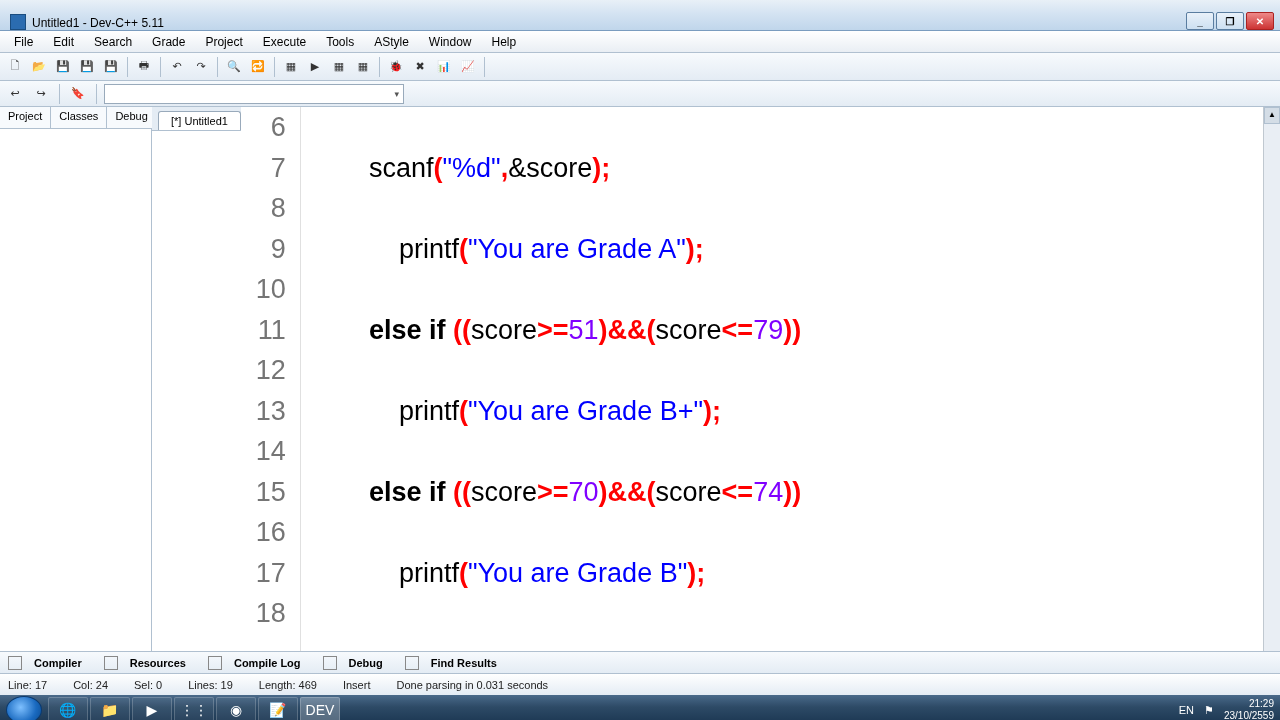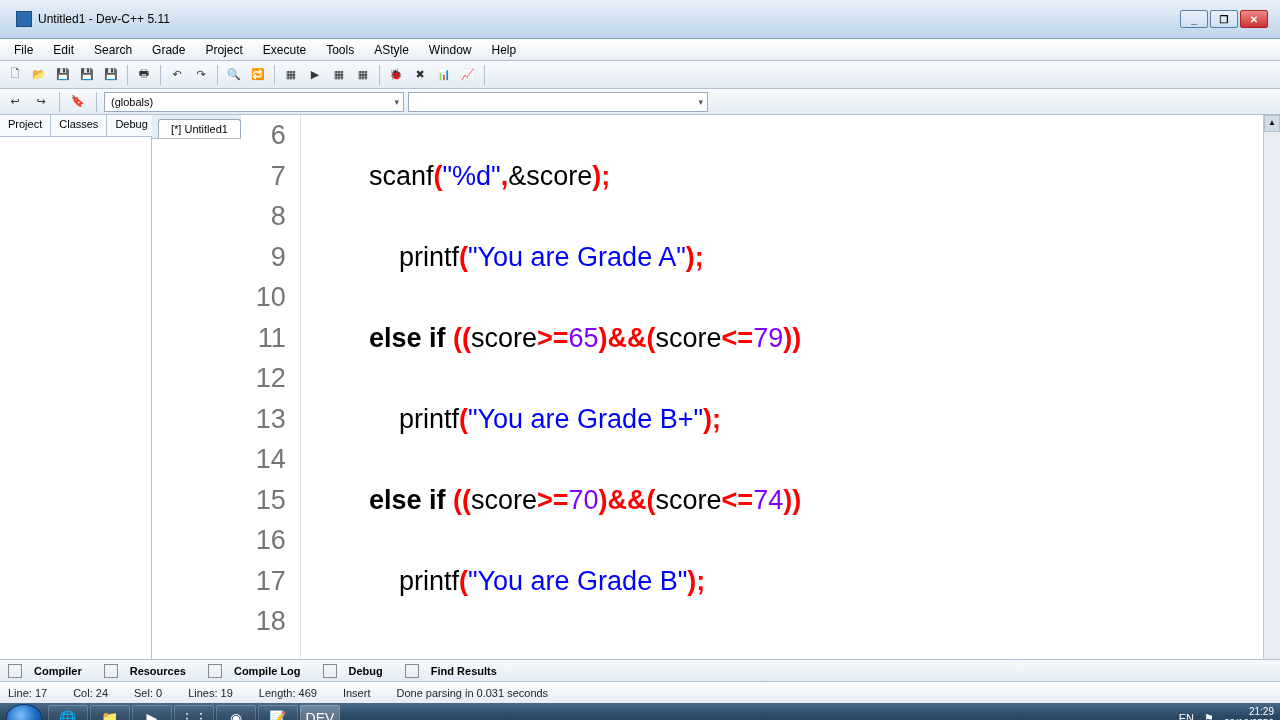--- a/index.html
+++ b/index.html
@@ -1,19 +1,19 @@
 <!DOCTYPE html>
 <html><head>
 <meta charset="utf-8">
 <style>
 * { margin:0; padding:0; box-sizing:border-box; font-family:"Segoe UI",Tahoma,sans-serif; }
 body { width:1280px; height:720px; overflow:hidden; background:#fff; font-size:12px; }
 
 
-.titlebar { height:39px; background:linear-gradient(#e8f0f7,#d4e3f2 45%,#c0d6eb); display:flex; align-items:center; padding:0 12px; border-bottom:1px solid #7a9cbf; }
+.titlebar { height:31px; background:linear-gradient(#e8f0f7,#d4e3f2 45%,#c0d6eb); display:flex; align-items:flex-end; padding:0 6px; border-bottom:1px solid #7a9cbf; }
 .titlebar .appicon { width:16px; height:16px; background:#2b6cb0; margin:0 6px 0 4px; display:inline-block; border:1px solid #1a4d80; }
 .titlebar .title { flex:1; color:#000; font-size:12px; }
 .titlebar .winbtns { display:flex; gap:2px; }
 .titlebar .winbtn { width:28px; height:18px; border:1px solid #5a7da0; border-radius:2px; display:flex; align-items:center; justify-content:center; font-size:10px; font-weight:bold; background:linear-gradient(#e9f1f9,#cde0f1); }
 .titlebar .winbtn.close { background:linear-gradient(#e88,#c33); color:#fff; border-color:#a22; }
 
 
 .menubar { height:22px; background:linear-gradient(#fff,#e9eef4); border-bottom:1px solid #b0c0d0; display:flex; align-items:center; padding:0 4px; }
 .menubar span { padding:2px 10px; font-size:12px; color:#000; cursor:default; }
 
@@ -123,21 +123,20 @@
   <div class="tbtn">📈</div>
   <div class="sep"></div>
 </div>
 
 <div class="toolbar2">
   <div class="tbtn">↩</div>
   <div class="tbtn">↪</div>
   <div class="sep"></div>
   <div class="tbtn">🔖</div>
   <div class="sep"></div>
-  <div class="combo wide">(globals)</div>
   <div class="combo wider"></div>
 </div>
 
 <div class="workspace">
   <div class="leftpanel">
     <div class="lefttabs">
       <span>Project</span>
       <span>Classes</span>
       <span>Debug</span>
     </div>
@@ -159,21 +158,21 @@
           <div>13</div>
           <div>14</div>
         <div>15</div>
           <div>16</div>
           <div>17</div>
         <div>18</div>
       </div>
       <div class="code">
 <div class="line"><span>        </span><span class="fn">scanf</span><span class="pn">(</span><span class="str">"%d"</span><span class="pn">,</span><span>&amp;score</span><span class="pn">);</span></div>
 <div class="line"><span>            </span><span class="fn">printf</span><span class="pn">(</span><span class="str">"You are Grade A"</span><span class="pn">);</span></div>
-<div class="line"><span>        </span><span class="kw">else if</span> <span class="pn">((</span><span>score</span><span class="op">&gt;=</span><span class="num">65</span><span class="pn">)</span><span class="op">&amp;&amp;</span><span class="pn">(</span><span>score</span><span class="op">&lt;=</span><span class="num">79</span><span class="pn">))</span></div>
+<div class="line"><span>        </span><span class="kw">else if</span> <span class="pn">((</span><span>score</span><span class="op">&gt;=</span><span class="num">51</span><span class="pn">)</span><span class="op">&amp;&amp;</span><span class="pn">(</span><span>score</span><span class="op">&lt;=</span><span class="num">79</span><span class="pn">))</span></div>
 <div class="line"><span>            </span><span class="fn">printf</span><span class="pn">(</span><span class="str">"You are Grade B+"</span><span class="pn">);</span></div>
 <div class="line"><span>        </span><span class="kw">else if</span> <span class="pn">((</span><span>score</span><span class="op">&gt;=</span><span class="num">70</span><span class="pn">)</span><span class="op">&amp;&amp;</span><span class="pn">(</span><span>score</span><span class="op">&lt;=</span><span class="num">74</span><span class="pn">))</span></div>
 <div class="line"><span>            </span><span class="fn">printf</span><span class="pn">(</span><span class="str">"You are Grade B"</span><span class="pn">);</span></div>
 
 
 
 
 
 
       </div>

